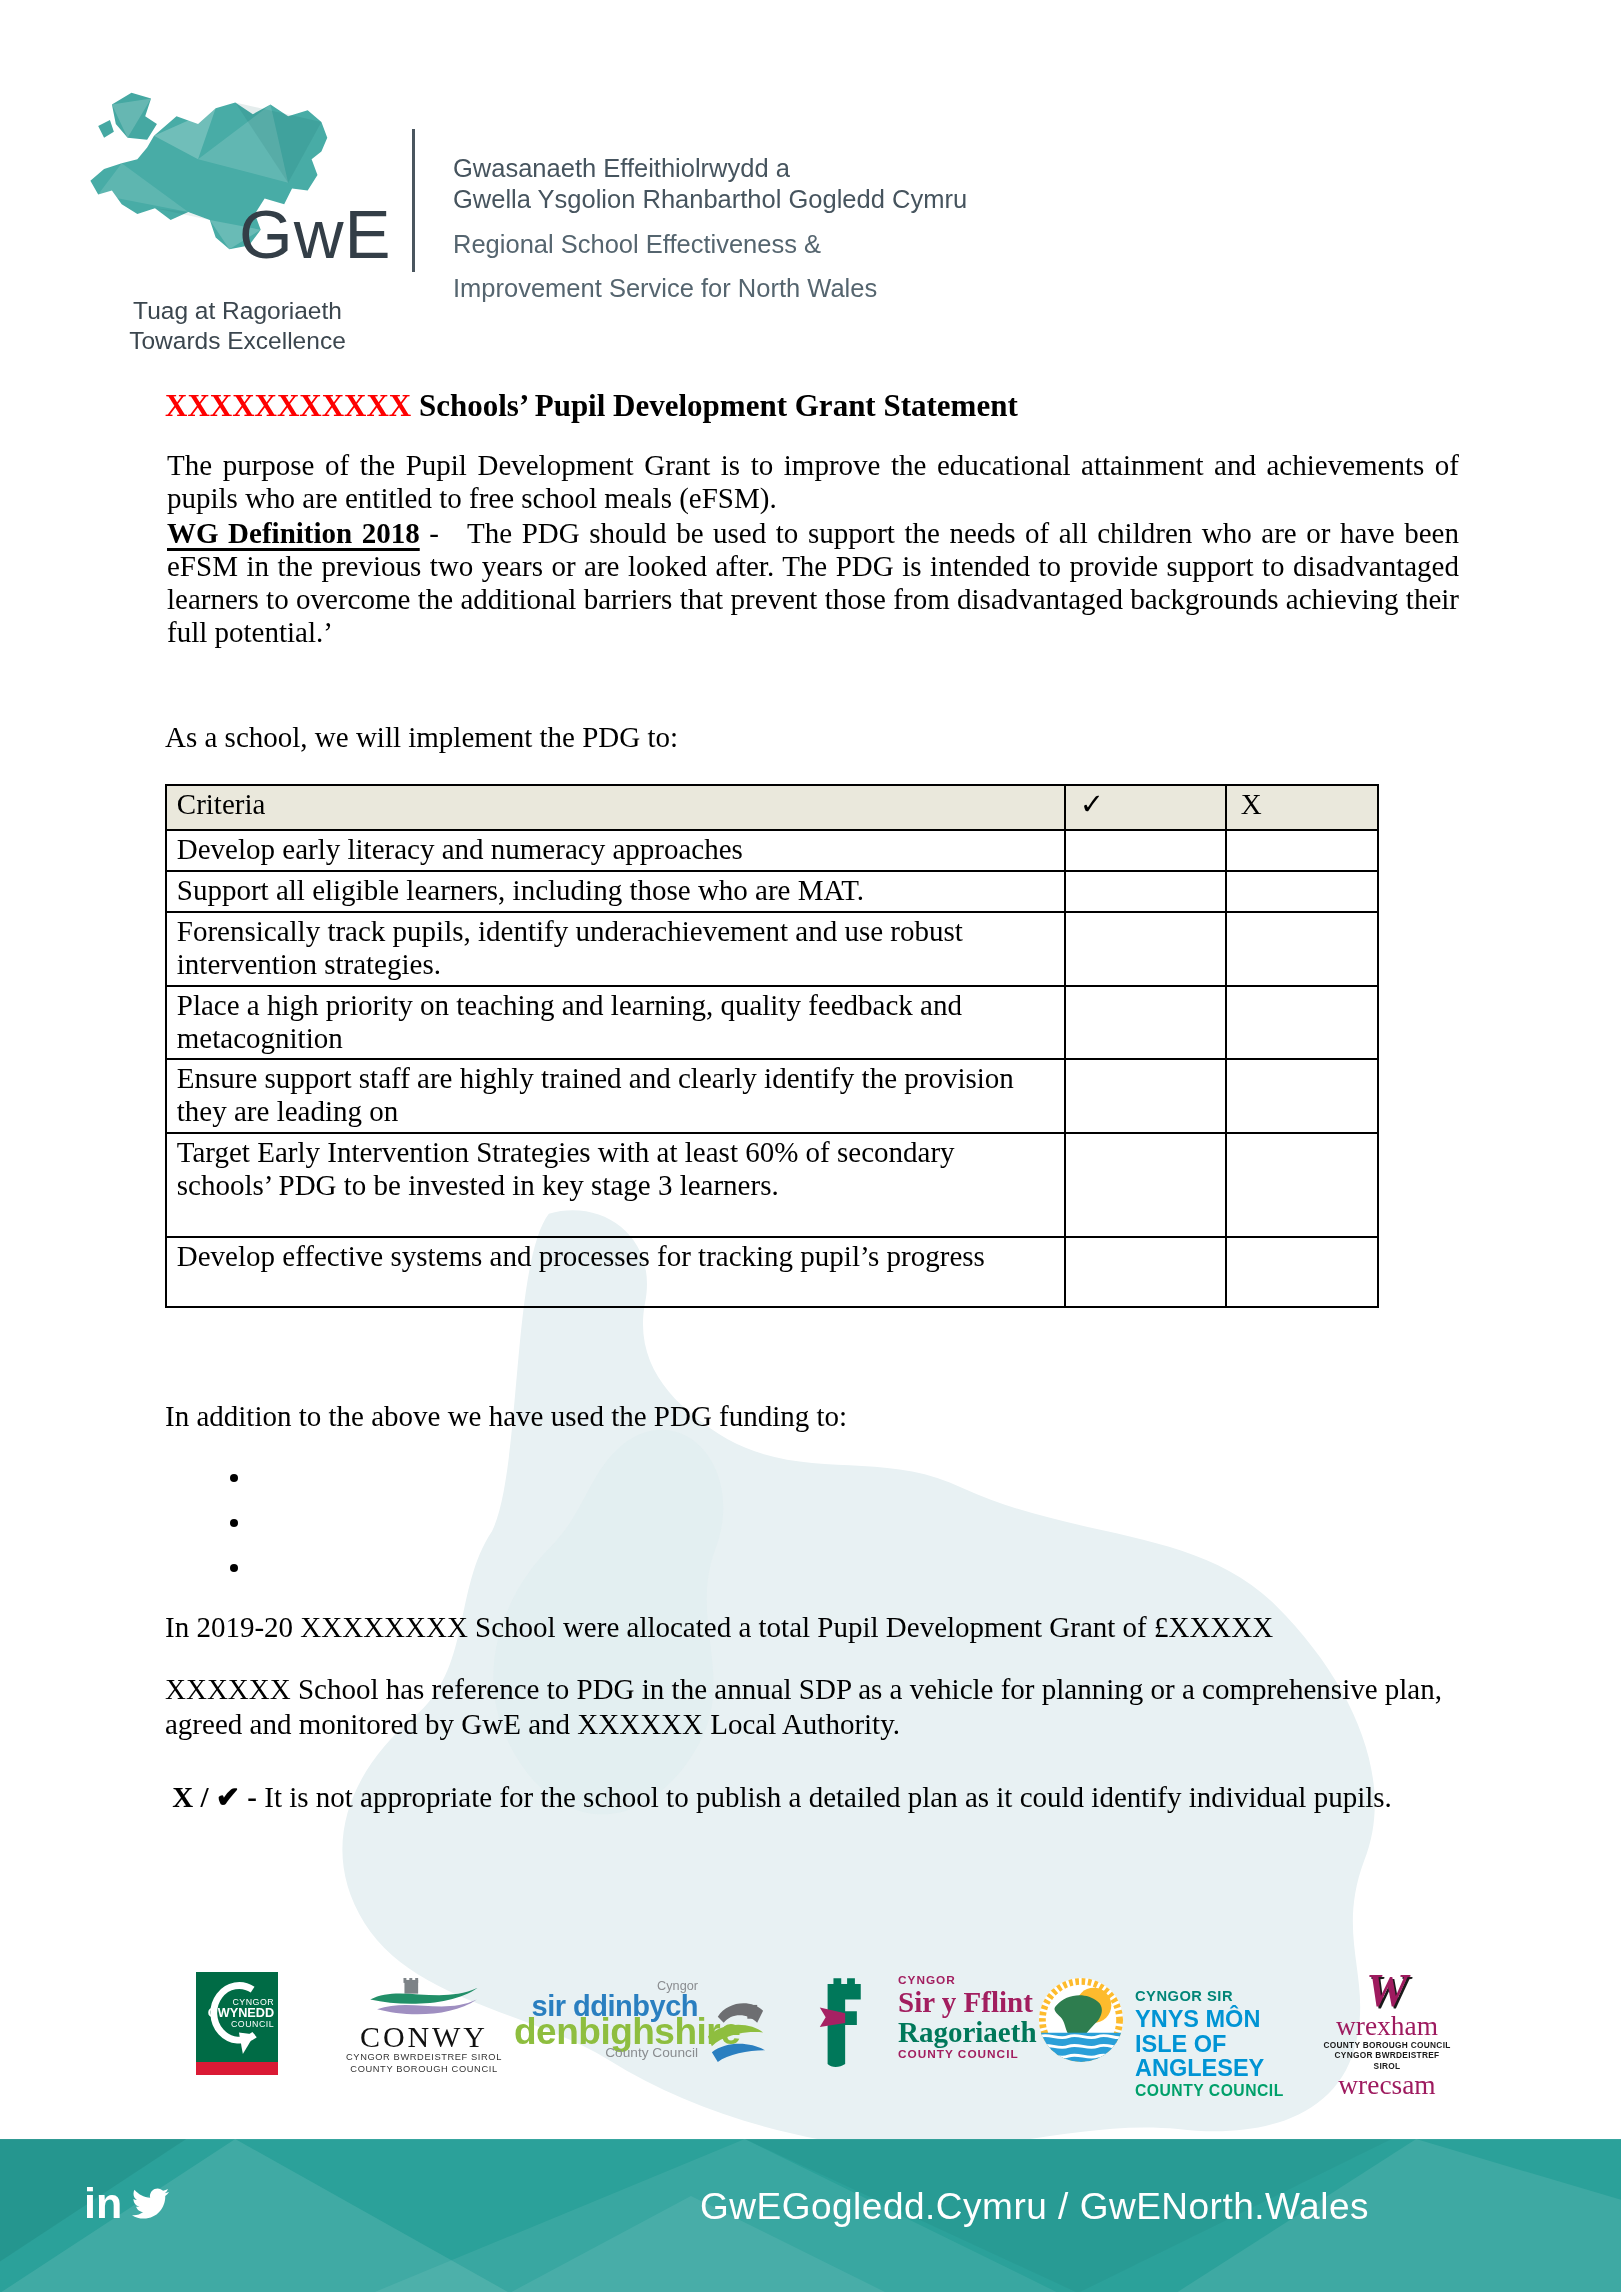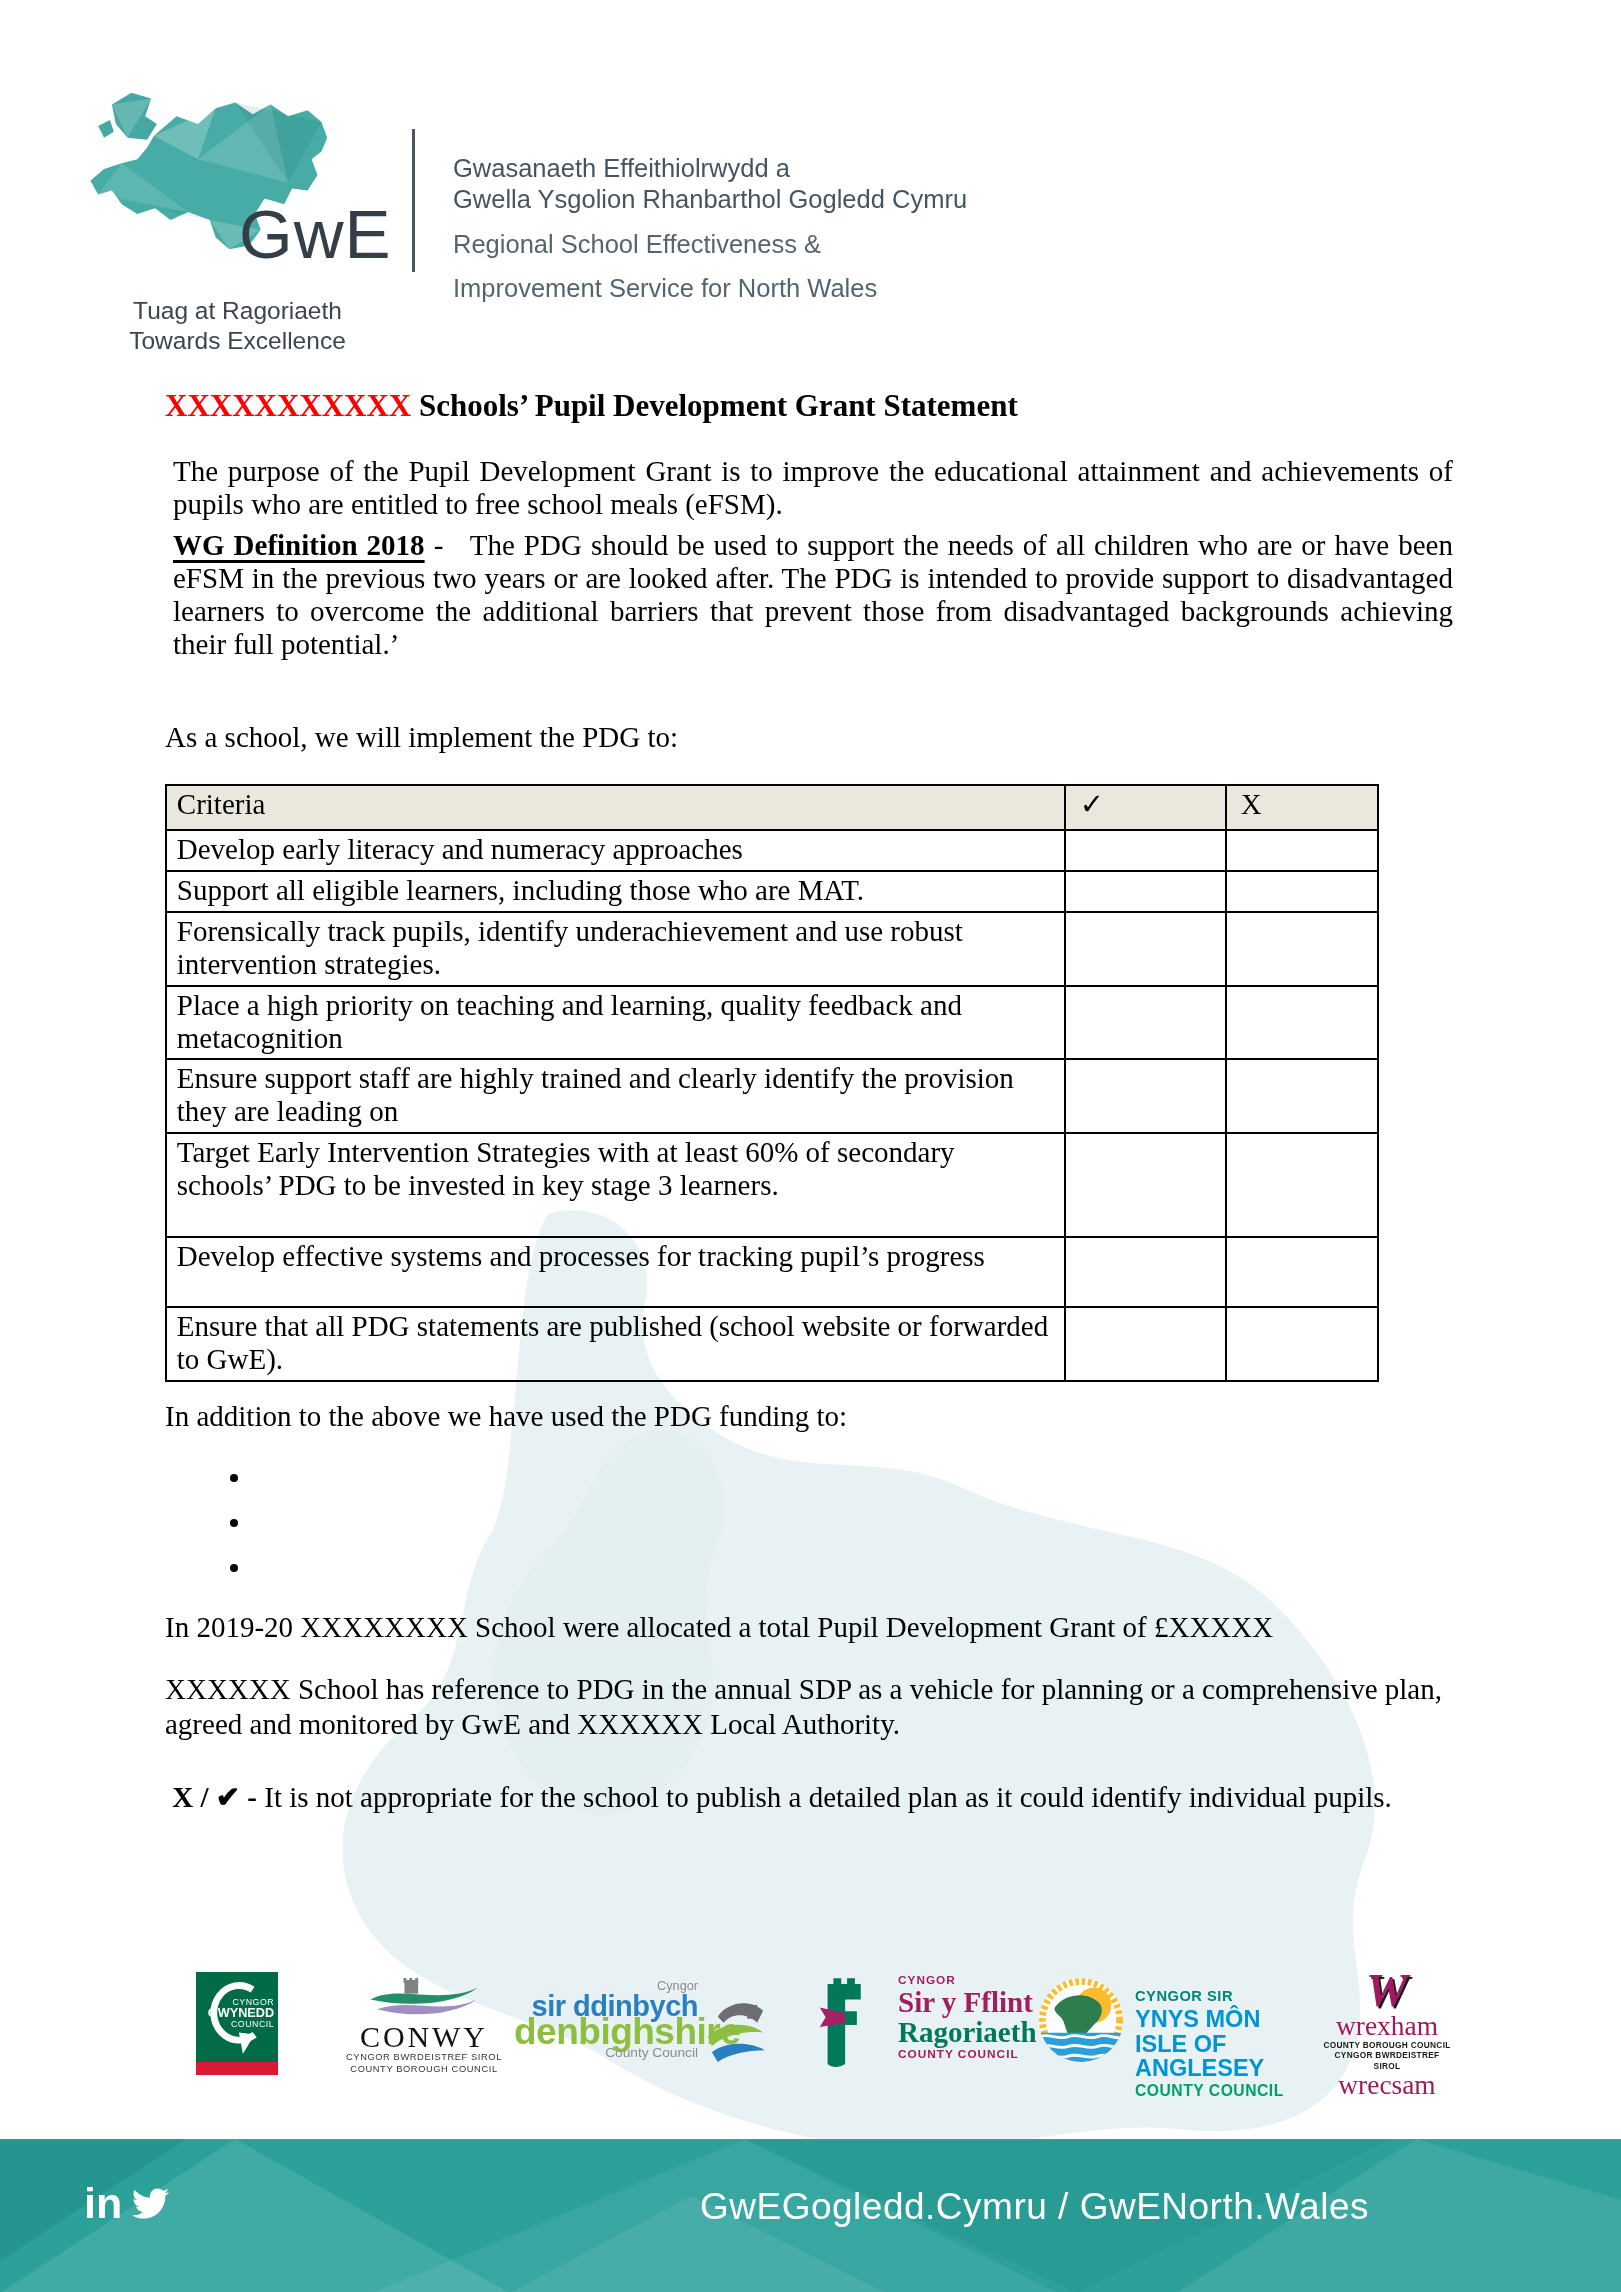--- a/index.html
+++ b/index.html
@@ -19,21 +19,21 @@
                font-family:"Liberation Sans",sans-serif;font-size:24.5px;color:#3b464e;line-height:30px;}
   .hdr-divider{left:412px;top:129px;width:2.9px;height:143px;background:#4a565f;}
   .hdr-text{left:453px;top:125px;font-family:"Liberation Sans",sans-serif;font-size:25.5px;line-height:31px;margin-top:28px;}
   .hdr-cy{color:#46545e;}
   .hdr-en{color:#55656f;margin-top:13.7px;}
 
   
   .title{left:165px;top:388px;width:1296px;font-size:31px;font-weight:bold;}
   .red{color:#fe0000;}
   .bodyblock{left:165px;top:447px;width:1296px;font-size:29px;line-height:33px;text-align:justify;}
-  .bodyblock p{margin:8px;}
+  .bodyblock p{margin:2px;}
   .wg-lead{font-weight:bold;text-decoration:underline;text-decoration-thickness:2.5px;text-underline-offset:4.9px;}
   .implement{left:165px;top:721px;width:1296px;font-size:29px;}
 
   
   .crit-table{left:165px;top:784px;width:1211px;}
   table{border-collapse:collapse;table-layout:fixed;width:1211px;background:transparent;font-size:29px;}
   col.w-crit{width:899px;} col.w-tick{width:161px;} col.w-x{width:152px;}
   th,td{border:2px solid #000;vertical-align:top;text-align:left;font-weight:normal;
         padding:2px 9.8px 3.9px 9.8px;line-height:33px;}
   thead th{background:#eae8dc;height:37px;}
@@ -197,25 +197,20 @@
           <tr class="r3">
             <td>Target Early Intervention Strategies with at least 60% of secondary schools’ PDG to be invested in key stage 3 learners.</td>
             <td></td>
             <td></td>
           </tr>
           <tr class="r2">
             <td>Develop effective systems and processes for tracking pupil’s progress</td>
             <td></td>
             <td></td>
           </tr>
-          <tr class="r2">
-            <td>Ensure that all PDG statements are published (school website or forwarded to GwE).</td>
-            <td></td>
-            <td></td>
-          </tr>
         </tbody>
     </table>
   </div>
 
   <div class="abs addition z1">In addition to the above we have used the PDG funding to:</div>
 
   <ul class="abs bullets z1">
       <li></li>
       <li></li>
       <li></li>

